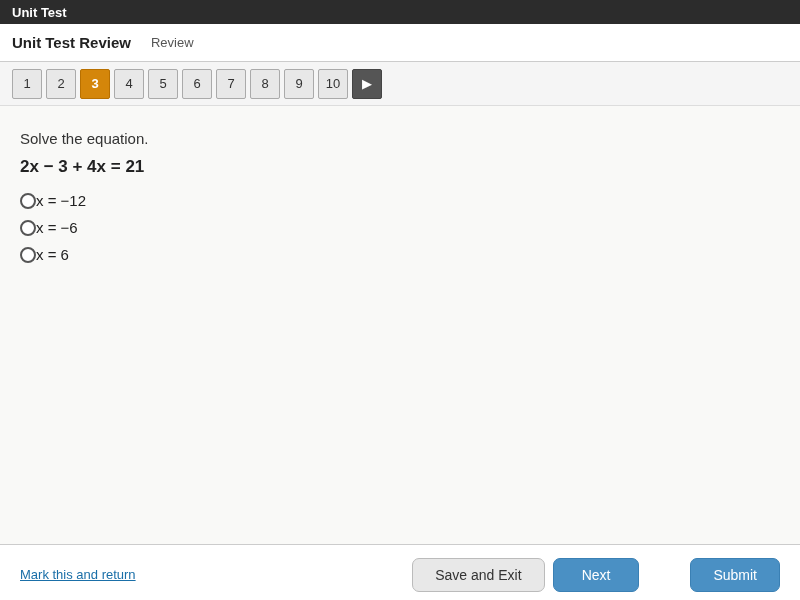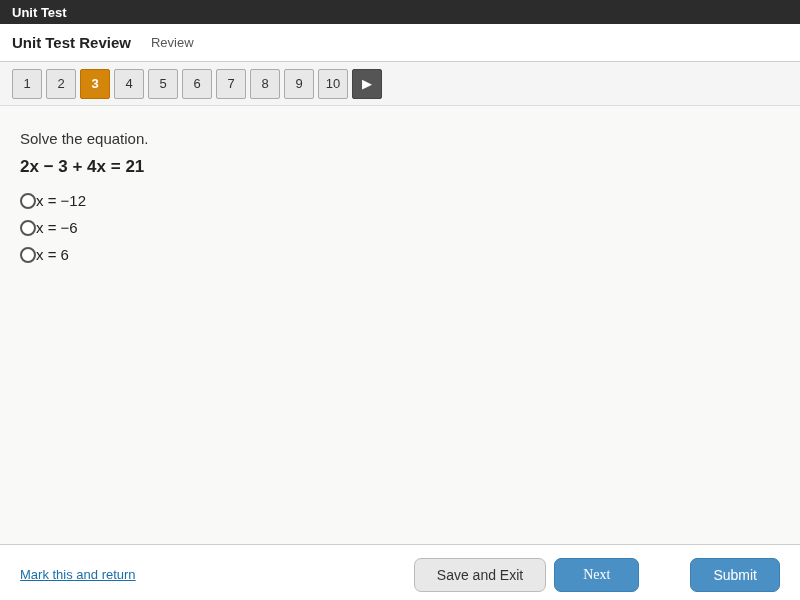--- a/index.html
+++ b/index.html
@@ -163,21 +163,20 @@
       background: #e8e8e8;
       color: #333;
       border-color: #bbb;
     }
 
     .btn-next {
       background: #4a90c4;
       color: white;
       border-color: #3a80b4;
       padding: 8px 28px;
-      font-family: Liberation Serif, serif;
     }
 
     .btn-submit {
       background: #4a90c4;
       color: white;
       border-color: #3a80b4;
       margin-left: 43px;
     }
   </style>
 </head>

